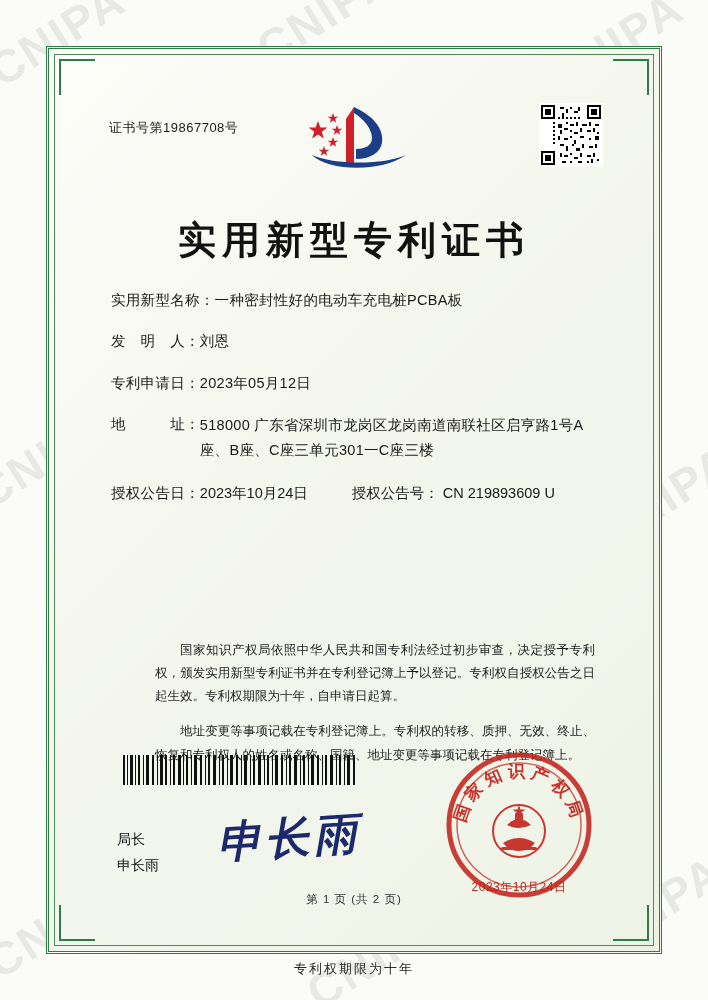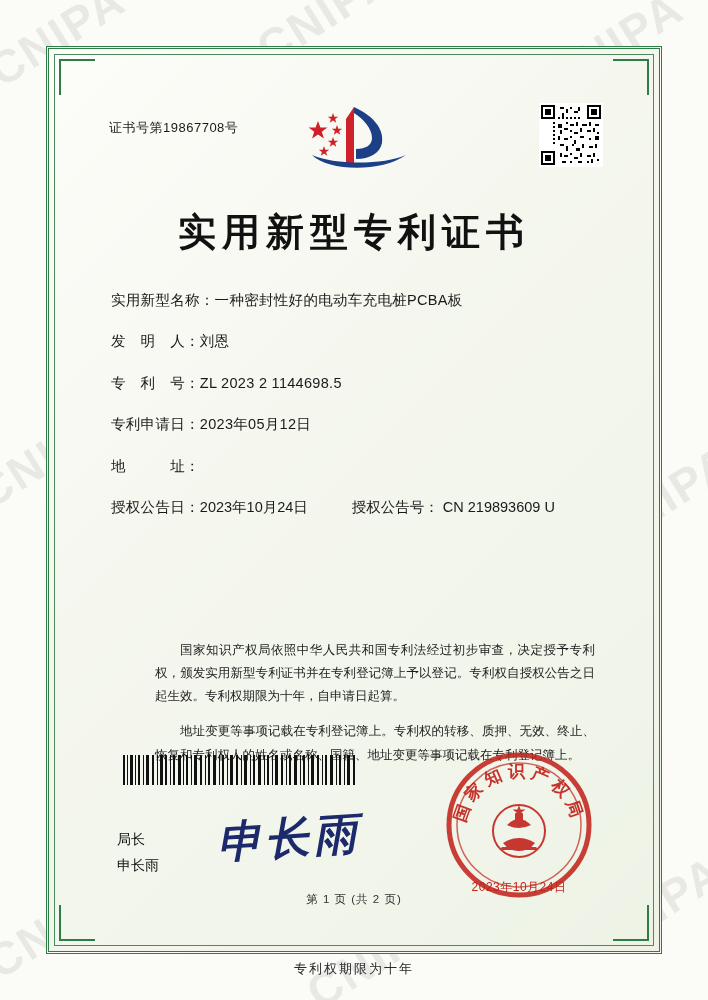--- a/index.html
+++ b/index.html
@@ -98,21 +98,21 @@
     width: 60px;
     height: 60px;
     background: #fff;
     padding: 2px;
     box-sizing: content-box;
   }
 
   
   #title {
     position: absolute;
-    top: 140px;
+    top: 148px;
     left: 0;
     right: 0;
     text-align: center;
     font-family: Liberation Serif, serif;
     font-weight: bold;
     font-size: 38px;
     letter-spacing: 6px;
     color: #111;
   }
 
@@ -359,33 +359,30 @@
         <div class="frow">
           <span class="flabel">实用新型名称：</span>
           <span class="fval">一种密封性好的电动车充电桩PCBA板</span>
         </div>
 
         <div class="frow">
           <span class="flabel">发　明　人：</span>
           <span class="fval">刘恩</span>
         </div>
 
-        <div class="frow">
-          <span class="flabel">专　利　号：</span>
-          <span class="fval">ZL 2023 2 1144698.5</span>
-        </div>
 
         <div class="frow">
           <span class="flabel">专利申请日：</span>
           <span class="fval">2023年05月12日</span>
         </div>
 
 
         <div class="frow addr">
           <span class="flabel">地　　　址：</span>
+          <span class="fval">518000 广东省深圳市龙岗区龙岗南道南联社区启亨路1号A座、B座、C座三单元301一C座三楼</span>
         </div>
 
         <div class="frow twocol">
           <span class="flabel">授权公告日：</span>
           <span>2023年10月24日</span>
           <span class="inline-gap"></span>
           <span>授权公告号：</span>
           <span style="margin-left:4px;">CN 219893609 U</span>
         </div>
 

